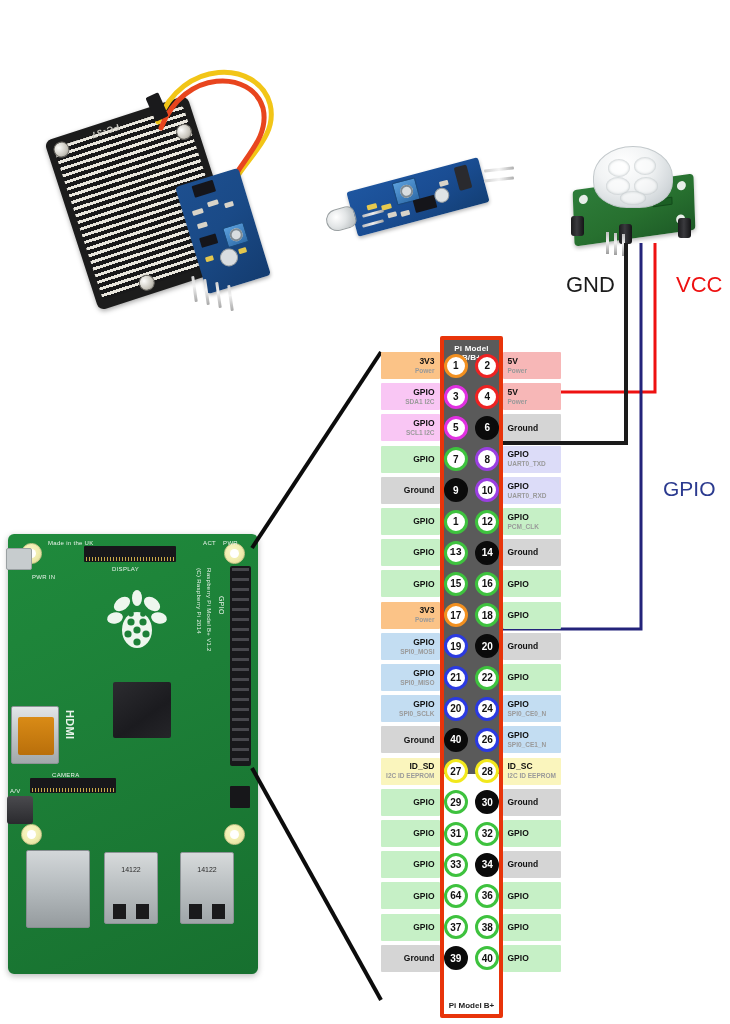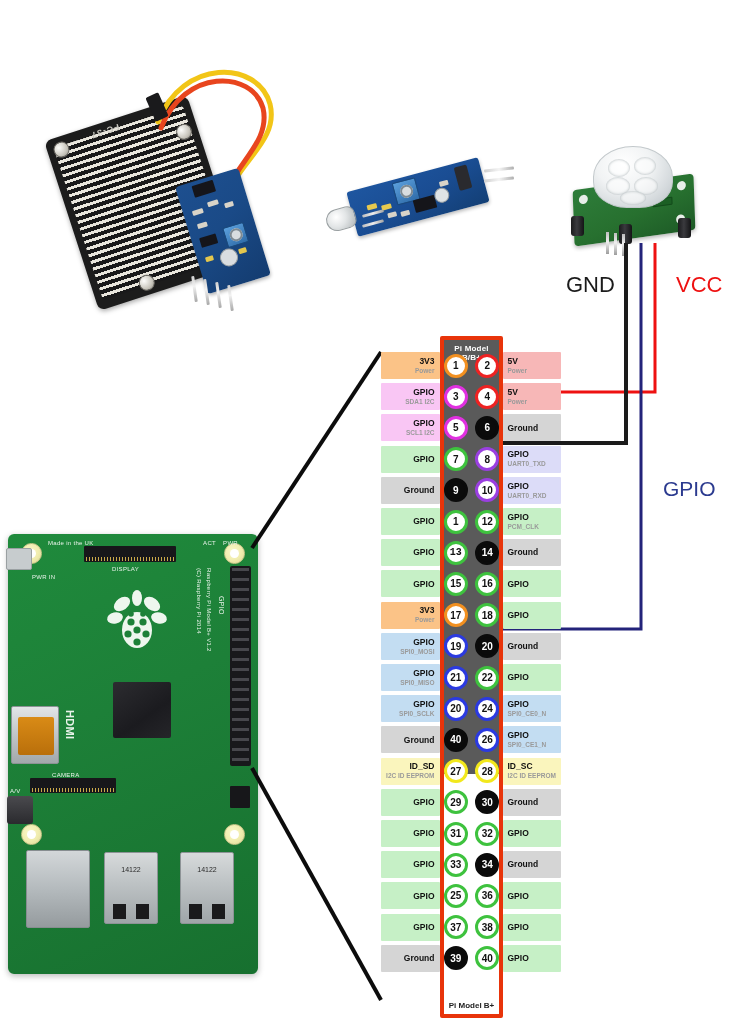--- a/index.html
+++ b/index.html
@@ -688,21 +688,21 @@
           </div>
         </div>
         <div class="pin-row" style="top: 544.4px;">
           <div class="lbl left" style="background: rgb(198, 240, 198);">
             <div class="main">GPIO</div>
           </div>
           <div class="lbl right" style="background: rgb(198, 240, 198);">
             <div class="main">GPIO</div>
           </div>
           <div class="circles">
-            <div class="pin-dot" style="border-color: rgb(62, 194, 62);">25</div>
+            <div class="pin-dot" style="border-color: rgb(62, 194, 62);">64</div>
             <div class="pin-dot" style="border-color: rgb(62, 194, 62);">36</div>
           </div>
         </div>
         <div class="pin-row" style="top: 575.6px;">
           <div class="lbl left" style="background: rgb(198, 240, 198);">
             <div class="main">GPIO</div>
           </div>
           <div class="lbl right" style="background: rgb(198, 240, 198);">
             <div class="main">GPIO</div>
           </div>

